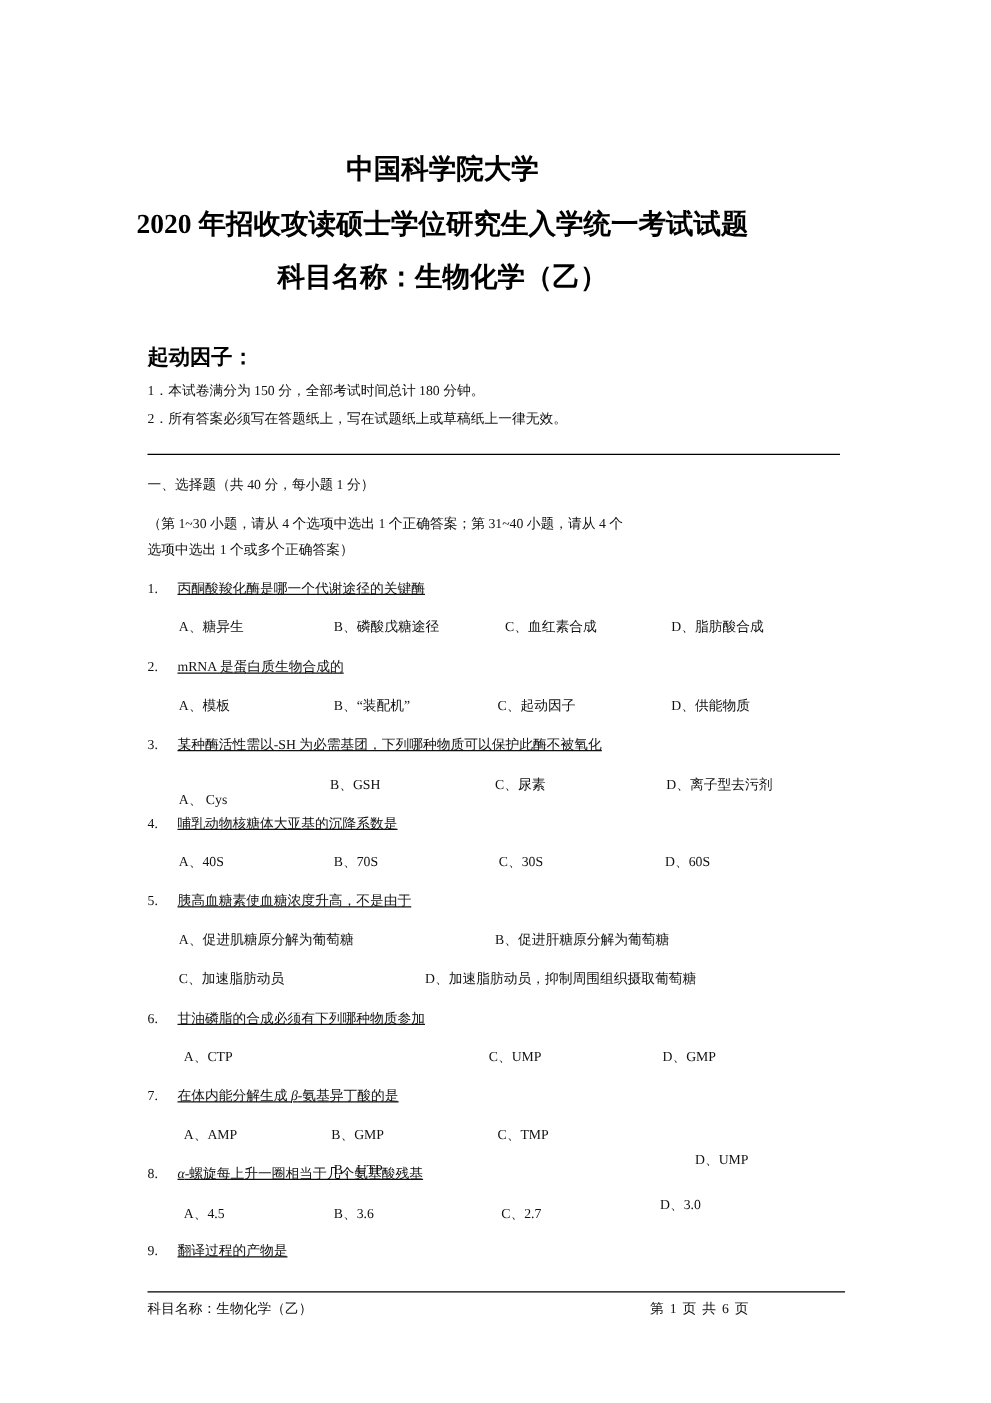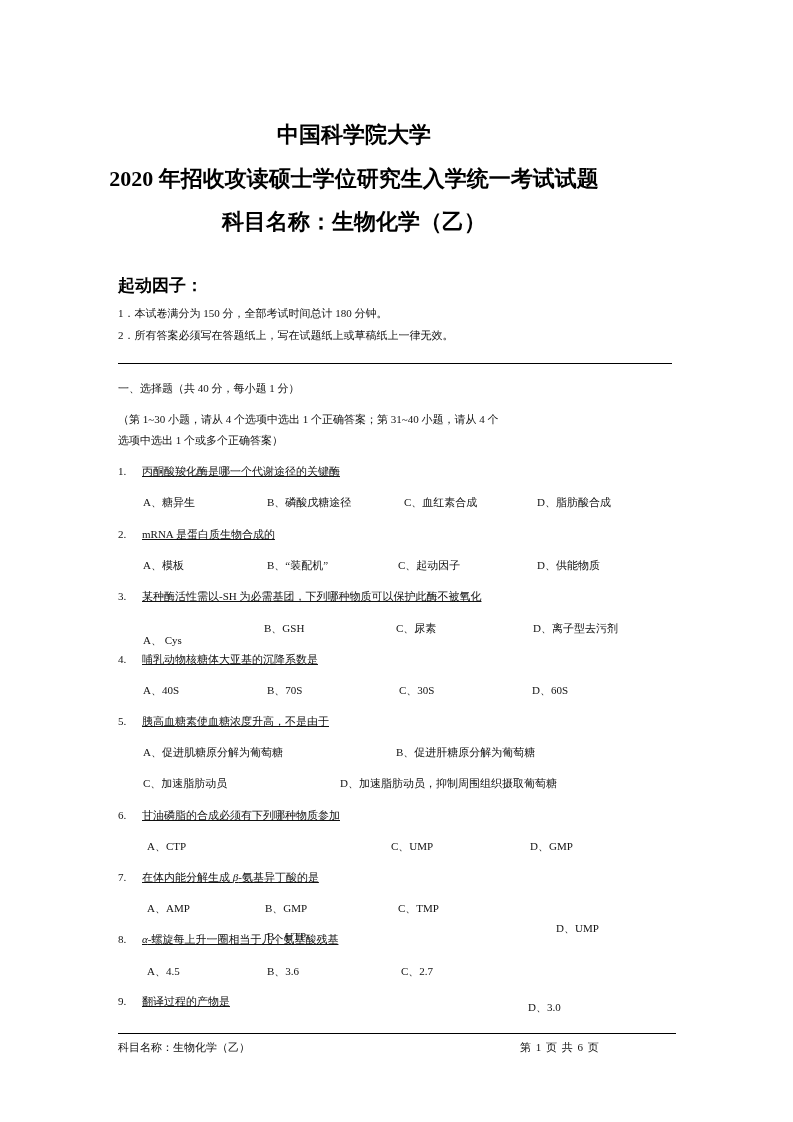--- a/index.html
+++ b/index.html
@@ -96,21 +96,21 @@
   <span class="abs opt" style="left:398px; top:899px;">C、TMP</span>
   <span class="abs opt" style="left:556px; top:899px;margin-top:20px;">D、UMP</span>
 </div>
 
 <div class="body-text">
   <span class="abs q-num" style="top:930px;">8.</span>
   <span class="abs q-text" style="top:930px;"><i class="greek">α</i><span>-螺旋每上升一圈相当于几个氨基酸残基</span></span>
   <span class="abs opt" style="left:147px; top:962px;">A、4.5</span>
   <span class="abs opt" style="left:267px; top:962px;">B、3.6</span>
   <span class="abs opt" style="left:401px; top:962px;">C、2.7</span>
-  <span class="abs opt" style="left:528px; top:998px;text-align:center;">D、3.0</span>
+  <span class="abs opt" style="left:528px; top:955px;text-align:center;">D、3.0</span>
 </div>
 
 <div class="body-text">
   <span class="abs q-num" style="top:992px;">9.</span>
   <span class="abs q-text" style="top:992px;">翻译过程的产物是</span>
 </div>
 
 <div class="rule" style="top:1033px; width:558px;"></div>
 <div class="abs body-text" style="left:118px; top:1038px;">科目名称：生物化学（乙）</div>
 <div class="abs body-text" style="left:520px; top:1038px; word-spacing:2px;">第 1 页 共 6 页</div>

